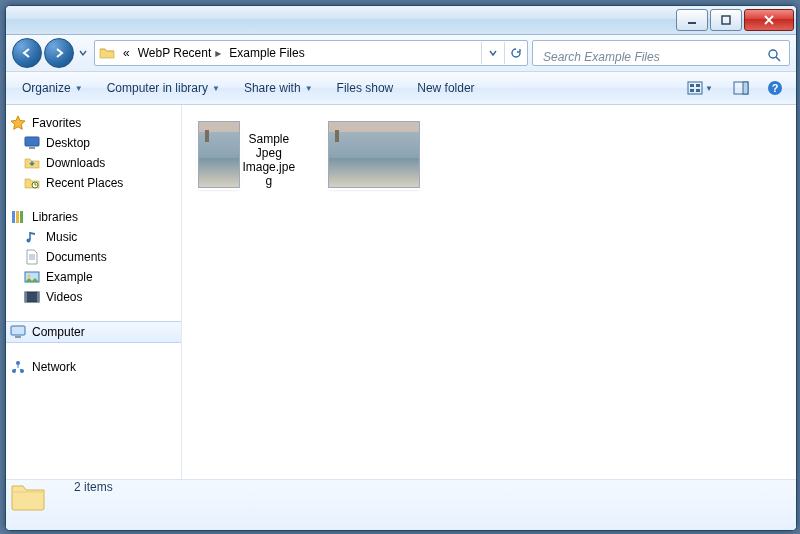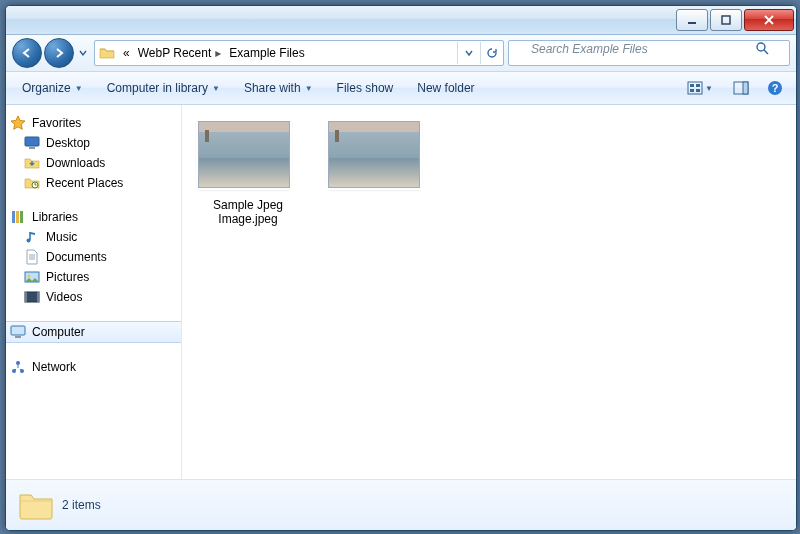--- a/index.html
+++ b/index.html
@@ -14,47 +14,47 @@
   .navbtns{display:flex;align-items:center}
   .navcircle{width:28px;height:28px;border-radius:50%;background:radial-gradient(circle at 30% 25%,#6fa9dd,#2b6aa8 60%,#144b7c);border:1px solid #1e5182;display:flex;align-items:center;justify-content:center;margin-right:2px}
   .navcircle svg{display:block}
   .chip{width:14px;height:22px;display:flex;align-items:center;justify-content:center;color:#2e5a86}
   .addrbar{flex:1;height:24px;border:1px solid #9cb9d5;background:#fff;display:flex;align-items:center;border-radius:2px}
   .addrbar .fold{width:16px;height:16px;margin:0 4px}
   .crumb{display:flex;align-items:center;padding:0 4px;height:100%}
   .crumb .arr{margin-left:4px;color:#555}
   .addrend{display:flex;align-items:center;margin-left:auto}
   .addrend .ab{width:22px;height:22px;display:flex;align-items:center;justify-content:center;border-left:1px solid #cfdceb}
-  .searchbox{width:240px;height:24px;border:1px solid #9cb9d5;background:#fff;display:flex;align-items:flex-start;border-radius:2px;padding:0 20px;color:#7a8a9a}
+  .searchbox{width:240px;height:24px;border:1px solid #9cb9d5;background:#fff;display:flex;align-items:flex-end;border-radius:2px;padding:0 8px;color:#7a8a9a}
   .searchbox input{border:none;outline:none;flex:1;font:inherit;color:#333;background:transparent}
   .searchbox input::placeholder{color:#7a8a9a;font-style:italic}
   .searchbox .mag{margin-left:4px;color:#2f6aa8}
   
   .toolbar{height:32px;background:linear-gradient(#f8fbff,#e8f2fe 48%,#dbeafc 50%,#eef6ff);display:flex;align-items:center;padding:0 8px;border-bottom:1px solid #c2d5e8;gap:8px}
   .tbtn{height:24px;padding:0 8px;display:flex;align-items:center;border-radius:2px;color:#17365d}
   .tbtn .dd{margin-left:4px;font-size:8px;color:#3b6893}
   .tspacer{flex:1}
   .ticon{width:26px;height:22px;display:flex;align-items:center;justify-content:center;border-radius:2px}
   .ticon svg{display:block}
   .ticon .dd{font-size:8px;color:#3b6893;margin-left:2px}
   
   .body{flex:1;display:flex;min-height:0}
   .sidebar{width:175px;border-right:1px solid #e3e9f0;padding:8px 0;overflow:auto;background:#fff}
   .sgroup{margin-bottom:14px}
   .srow{display:flex;align-items:center;height:20px;padding:0 8px 0 18px;gap:6px}
   .srow.head{padding-left:4px}
   .srow.selected{background:linear-gradient(#f2f8ff,#e2efff);border:1px solid #bcd4ee;border-left:none;border-right:none}
   .srow .ic{width:16px;height:16px;flex:0 0 16px;display:flex;align-items:center;justify-content:center}
   .content{flex:1;padding:16px;display:flex;align-items:flex-start;gap:30px;overflow:auto}
-  .file{width:100px;display:flex;flex-direction:column;align-items:flex-start;text-align:center}
+  .file{width:100px;display:flex;flex-direction:row;align-items:flex-end;text-align:center}
   .thumb{width:90px;height:65px;border:1px solid #9caabb;background:linear-gradient(#cbbfb5 0%,#cbbfb5 15%,#a0b3bf 16%,#8ba3b1 55%,#7b96a6 56%,#c3c1b7 90%,#d4d0c6 100%);position:relative;box-shadow:0 0 0 2px #fff,0 1px 3px rgba(0,0,0,.3)}
   .thumb::after{content:"";position:absolute;left:6px;top:8px;width:4px;height:12px;background:#7a6e60}
   .fname{margin-top:10px;font-size:12px;line-height:14px;word-break:break-word}
   
-  .details{height:50px;border-top:1px solid #dbe5f0;background:linear-gradient(#f4f9ff,#e7f1fd);display:flex;align-items:center;padding:0 12px;gap:8px}
+  .details{height:50px;border-top:1px solid #dbe5f0;background:linear-gradient(#f4f9ff,#e7f1fd);display:flex;align-items:flex-start;padding:0 4px;gap:28px}
   .details .bigfold{width:36px;height:32px}
   .details .txt{color:#1a3a5c}
   
   .folder-ic{fill:#f6d77a;stroke:#caa638;stroke-width:.6}
   .star-ic{fill:#f6b93e;stroke:#d08b12}
 </style>
 </head>
 <body>
 
 <div class="win">
@@ -254,21 +254,21 @@
           <span>Documents</span>
         </div>
         <div class="srow">
           <span class="ic">
               <svg viewBox="0 0 16 16" width="16" height="16">
                 <rect x="1" y="3" width="14" height="10" fill="#c1e0f5" stroke="#3577b5"></rect>
                 <circle cx="5" cy="7" r="1.5" fill="#f6c243"></circle>
                 <path d="M1 13l4-4 3 3 3-3 4 4" fill="#6aa84f"></path>
               </svg>
             </span>
-          <span>Pictures</span>
+          <span>Example</span>
         </div>
         <div class="srow">
           <span class="ic">
               <svg viewBox="0 0 16 16" width="16" height="16">
                 <rect x="1" y="3" width="14" height="10" fill="#354a63" stroke="#1e2f42"></rect>
                 <rect x="1" y="3" width="2" height="10" fill="#6d7f94"></rect>
                 <rect x="13" y="3" width="2" height="10" fill="#6d7f94"></rect>
               </svg>
             </span>
           <span>Videos</span>

